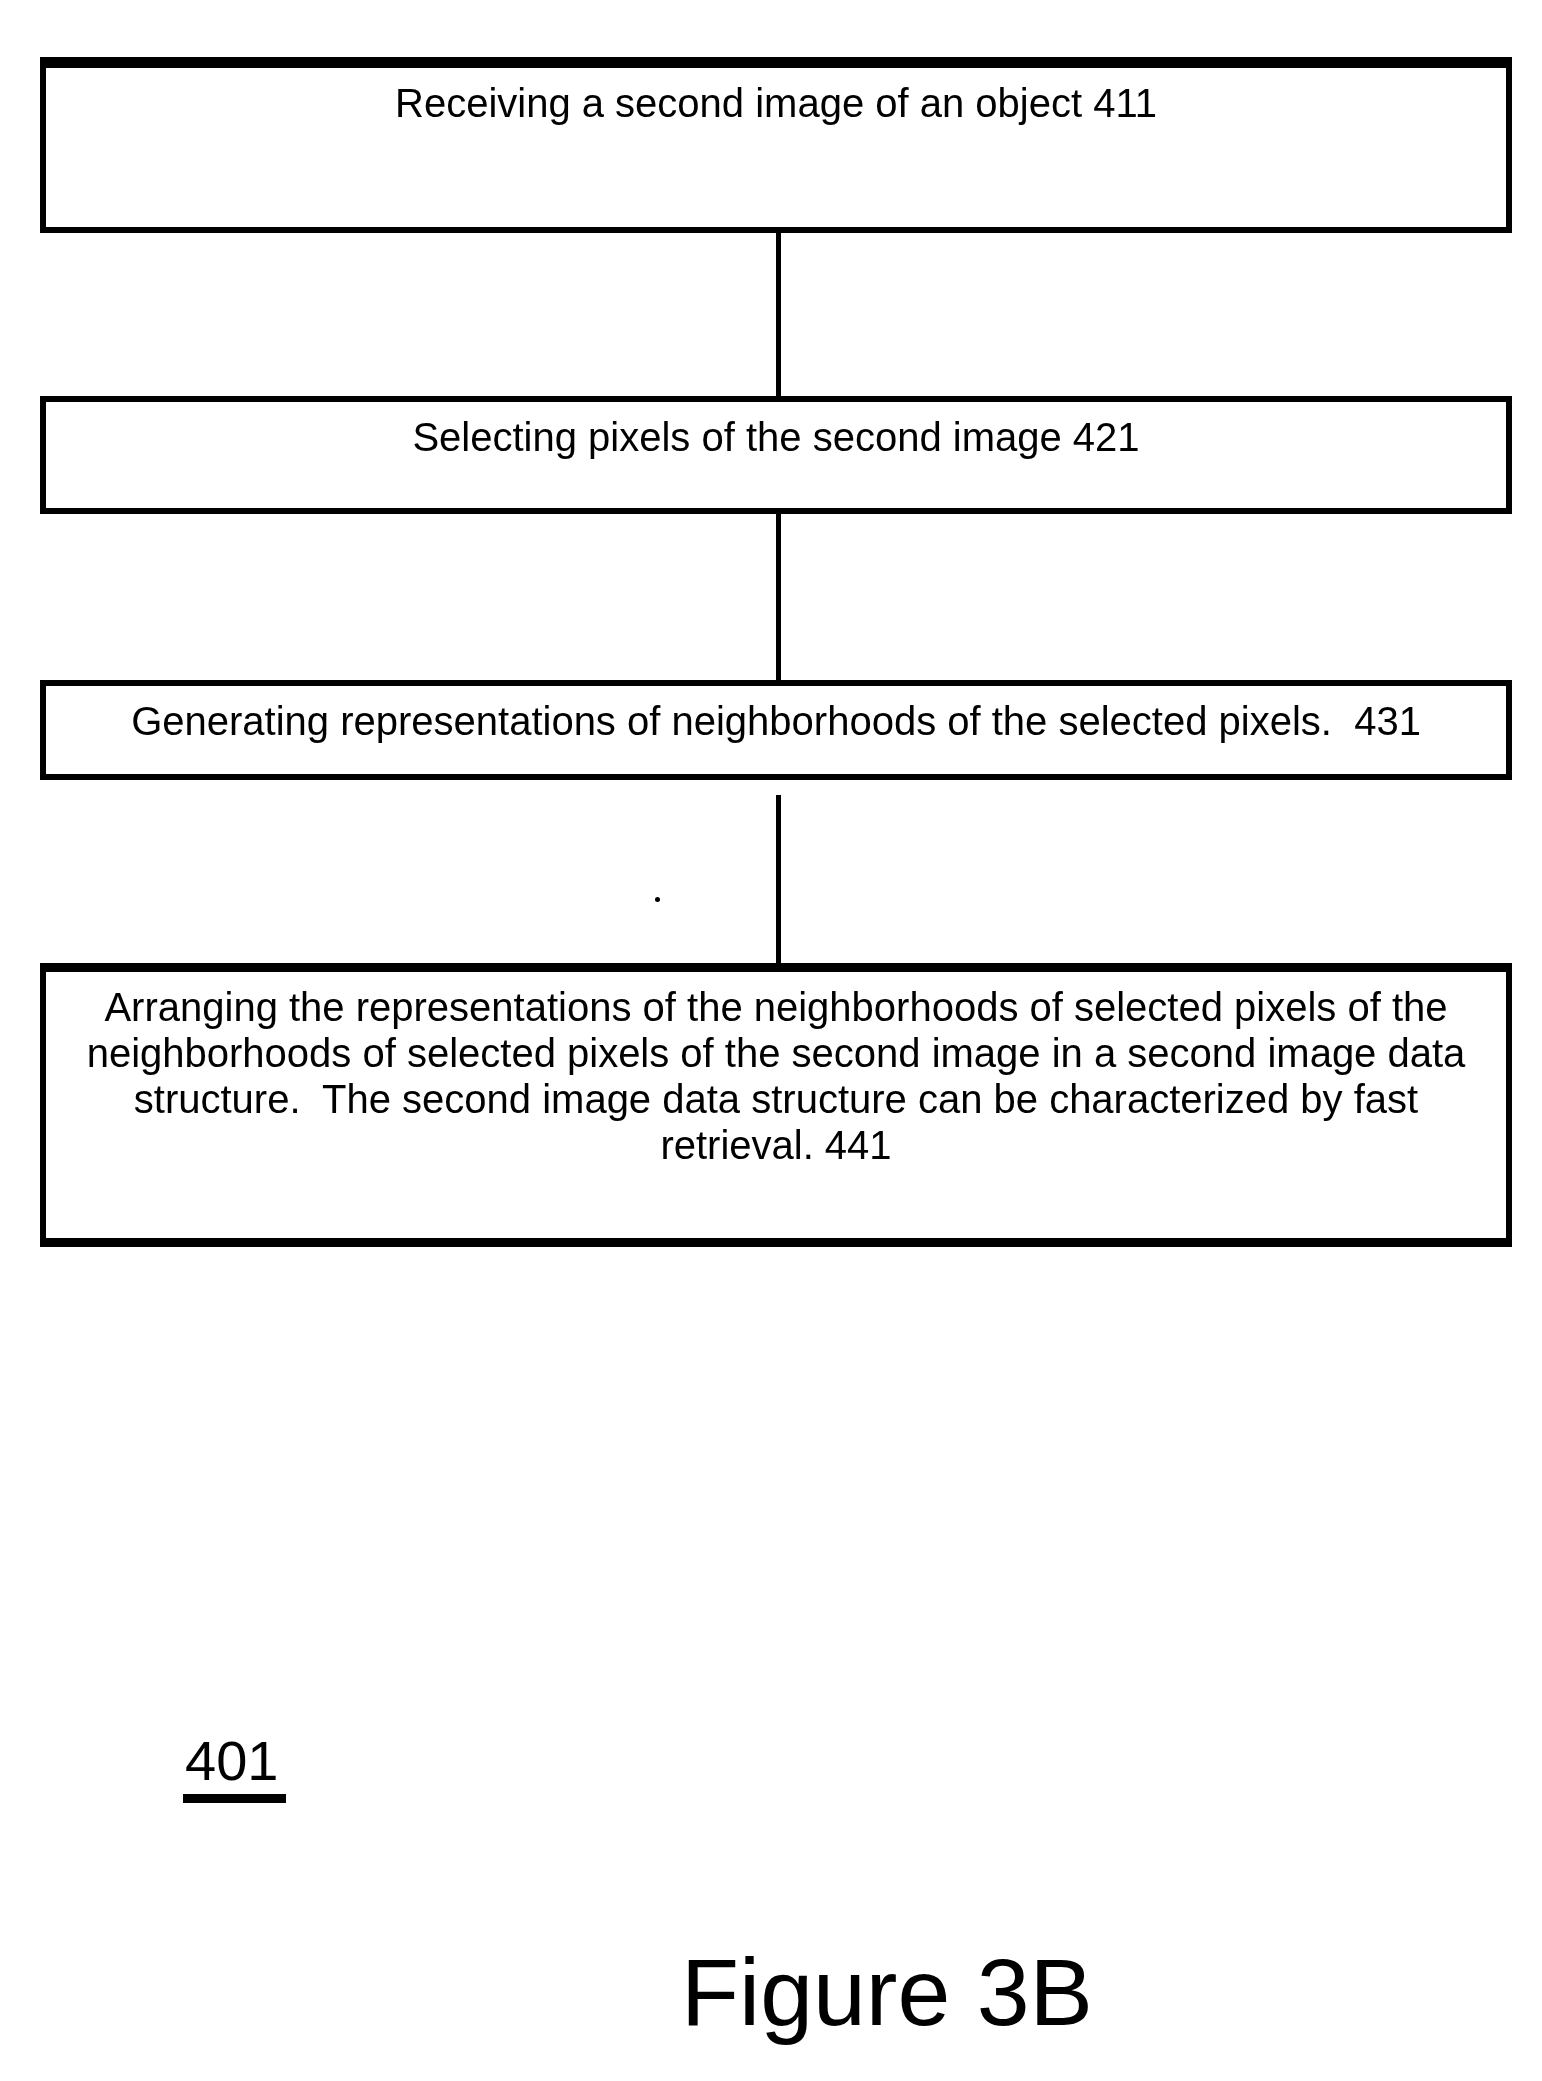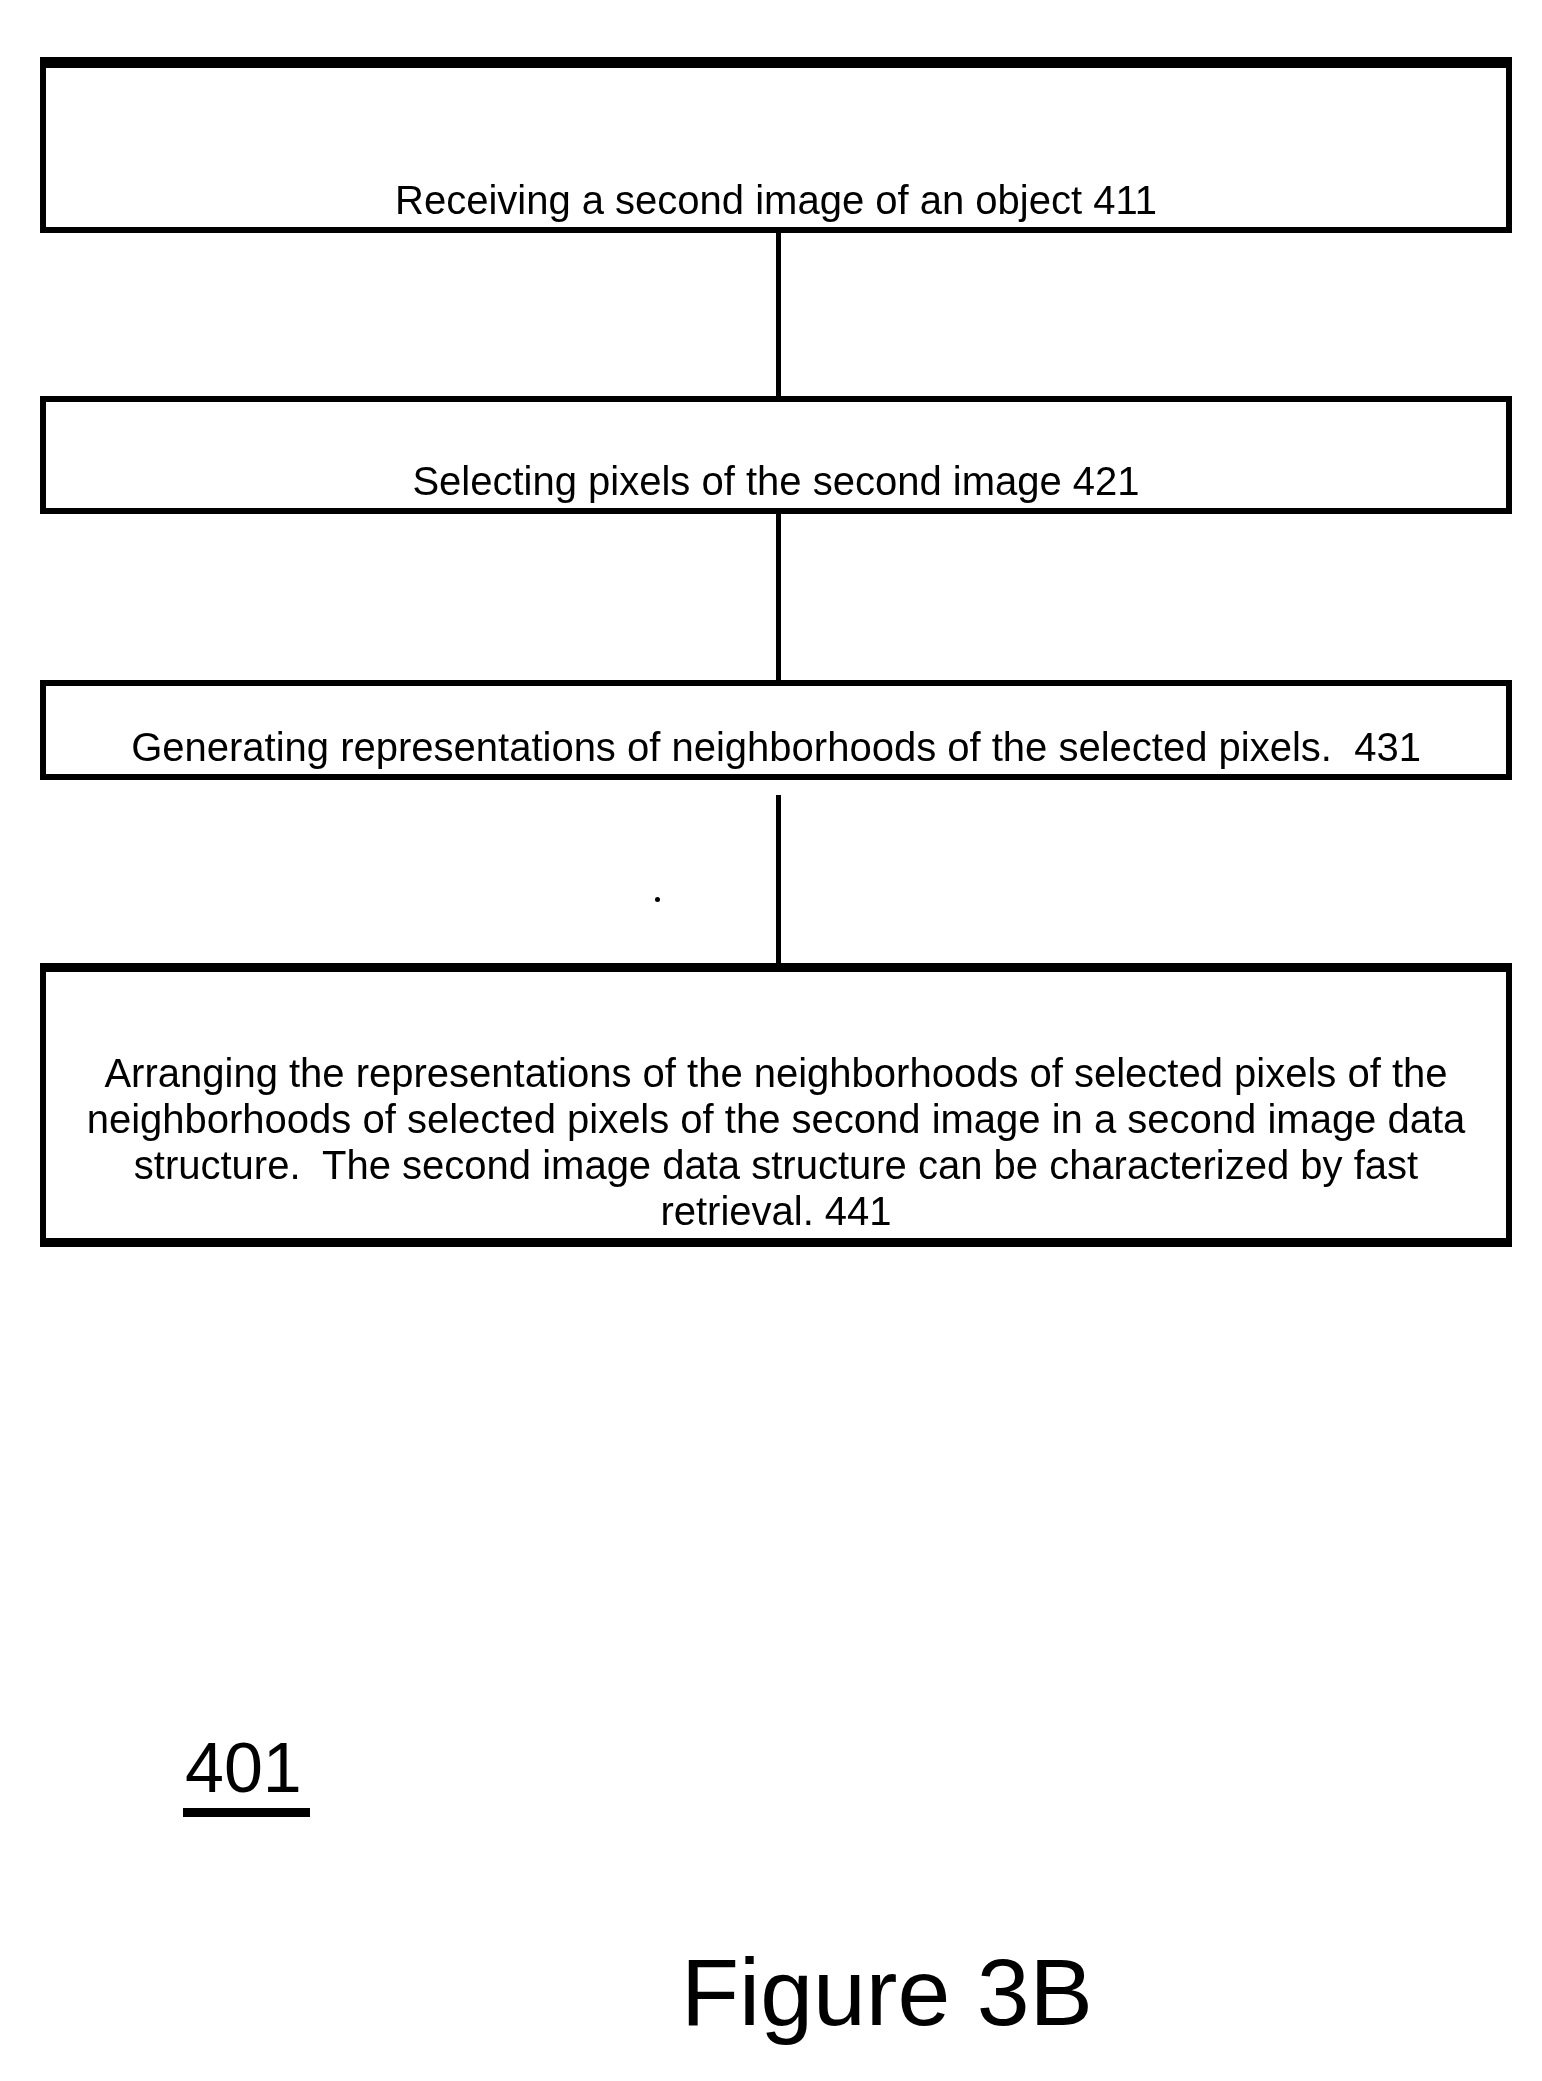--- a/index.html
+++ b/index.html
@@ -16,26 +16,26 @@
     color: #000000;
     overflow: hidden;
   }
   .flow-box {
     position: absolute;
     left: 40px;
     width: 1472px;
     box-sizing: border-box;
     border: 6px solid #000000;
     display: flex;
-    align-items: flex-end;
+    align-items: flex-start;
     justify-content: center;
     text-align: center;
     font-size: 40px;
     line-height: 1.15;
-    padding: 4px 25px;
+    padding: 12px 25px;
   }
   .flow-box .box-text {
     white-space: pre-wrap;
   }
   .box-1 { top: 57px;  height: 176px; border-top-width: 11px; }
   .box-2 { top: 396px; height: 118px; }
   .box-3 { top: 680px; height: 100px; }
   .box-4 { top: 963px; height: 284px; border-top-width: 9px; border-bottom-width: 9px; }
   .connector {
     position: absolute;
@@ -43,21 +43,21 @@
     width: 5px;
     background: #000000;
   }
   .conn-1 { top: 233px; height: 163px; }
   .conn-2 { top: 514px; height: 166px; }
   .conn-3 { top: 795px; height: 168px; }
   .ref-number {
     position: absolute;
     left: 183px;
     top: 1733px;
-    font-size: 70px;
+    font-size: 56px;
     line-height: 1;
     display: inline-block;
     border-bottom: 9px solid #000000;
     padding: 0 8px 5px 2px;
   }
   .figure-caption {
     position: absolute;
     left: 675px;
     top: 1945px;
     font-size: 95px;

